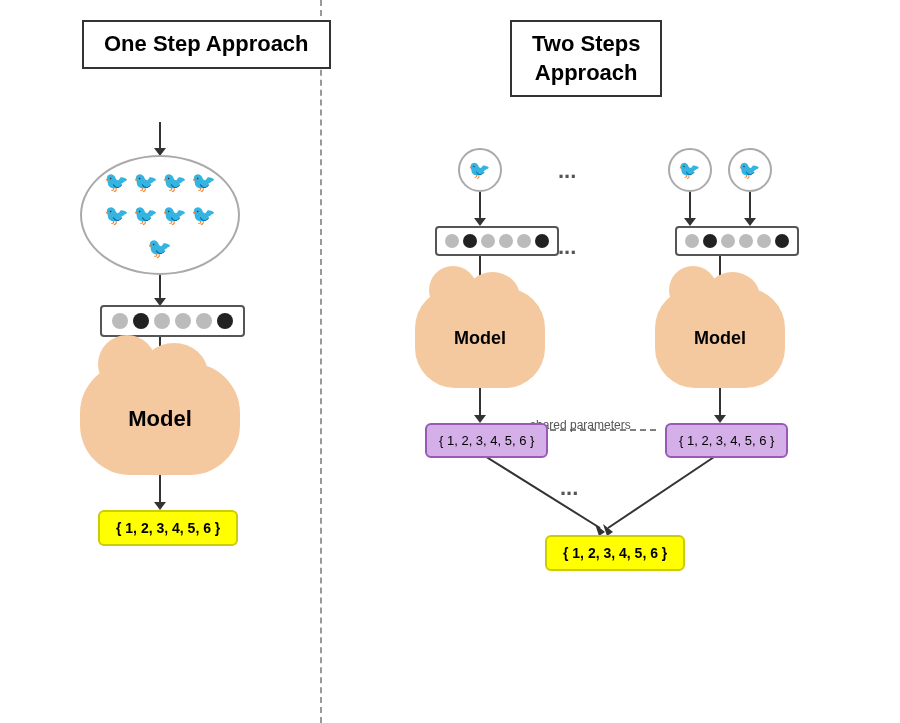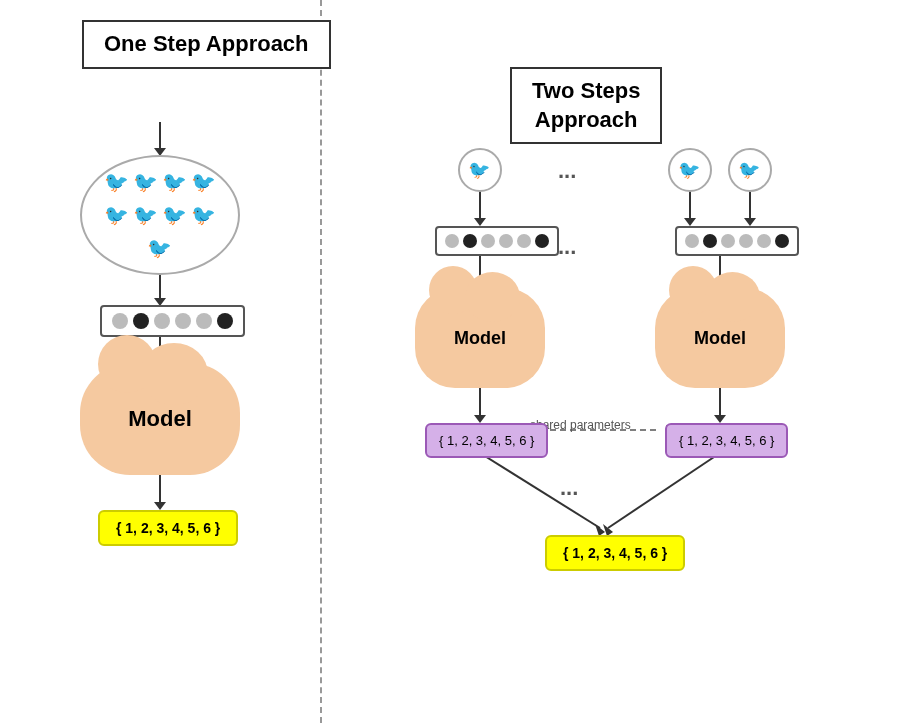--- a/index.html
+++ b/index.html
@@ -160,21 +160,21 @@
     border:2px solid #cccc00; background:#ffff00;
     padding:8px 16px; border-radius:6px;
     font-size:14px; font-weight:bold;">
     <span>{ 1, 2, 3, 4, 5, 6 }</span>
   </div>
 
   <div style="
     position:absolute; left:510px; top:20px;
     border:2px solid #333; padding:8px 20px;
     text-align:center; font-size:22px; font-weight:bold;
-    line-height:1.3; background:white;margin-top:47px;">
+    line-height:1.3; background:white;">
     <span>Two Steps<br>Approach</span>
   </div>
 
   <div style="
     position:absolute; left:458px; top:148px;
     width:44px; height:44px; border:2px solid #aaa; border-radius:50%;
     display:flex; align-items:center; justify-content:center; background:white;">
     <span style="color:#1DA1F2;font-size:18px;">🐦</span>
   </div>
 

